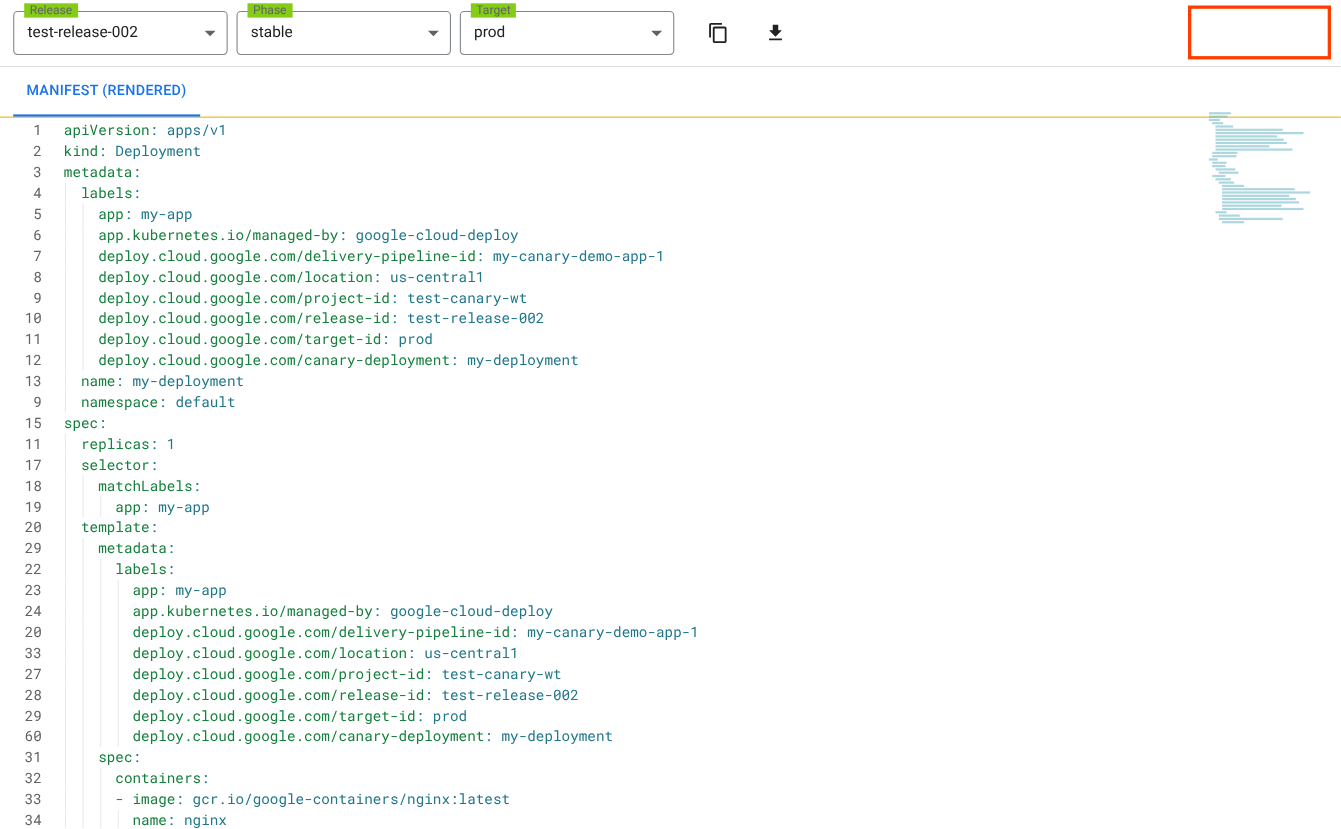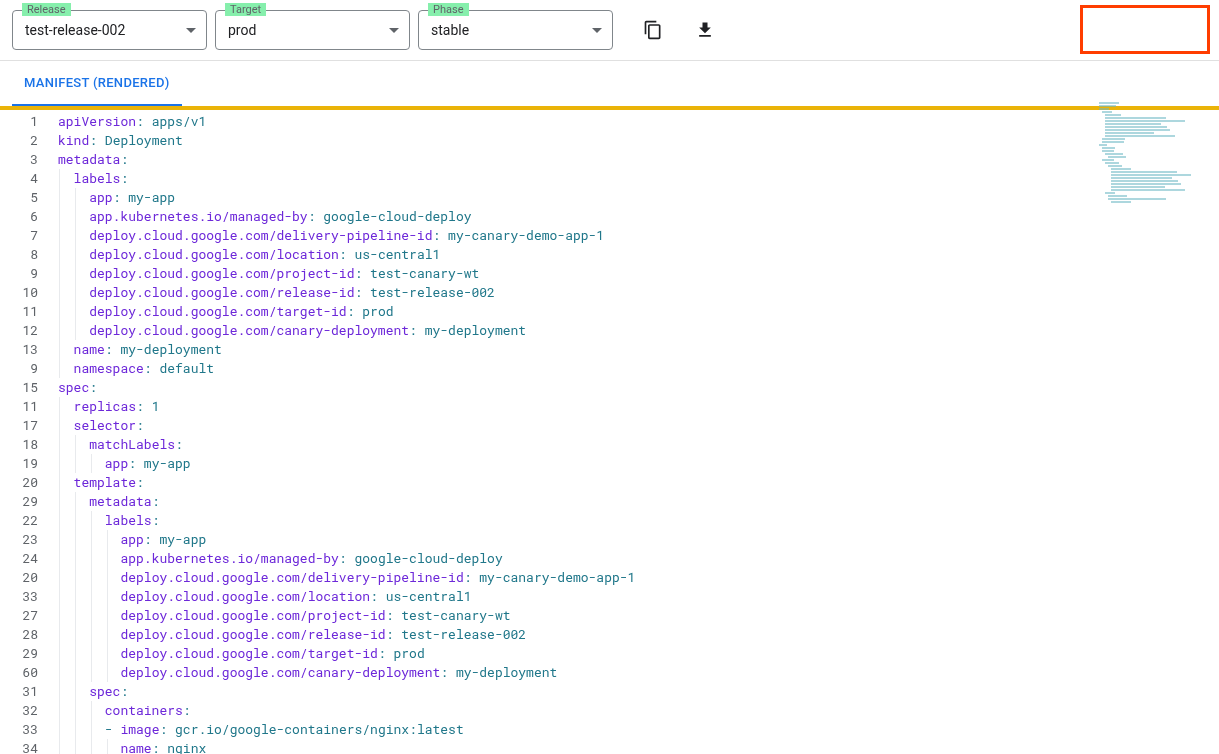--- a/index.html
+++ b/index.html
@@ -26,21 +26,21 @@
     }
     .select-wrapper {
       position: relative;
       width: 195px;
       height: 40px;
     }
     .select-label {
       position: absolute;
       top: -7px;
       left: 10px;
-      background: #86efac;
+      background: #84cc16;
       padding: 0 5px;
       font-size: 11px;
       color: #5f6368;
     }
     .select-box {
       width: 100%;
       height: 100%;
       border: 1px solid #80868b;
       border-radius: 4px;
       display: flex;
@@ -103,21 +103,21 @@
       position: absolute;
       top: 5px;
       right: 9px;
       width: 130px;
       height: 49px;
       border: 3px solid #ff3d00;
       pointer-events: none;
     }
     .tabs {
       display: flex;
-      border-bottom: 4px solid #eab308;
+      border-bottom: 1px solid #eab308;
       padding-left: 12px;
     }
     .tab {
       padding: 14px 12px;
       font-size: 13px;
       font-weight: 500;
       letter-spacing: 0.3px;
       color: #5f6368;
       cursor: pointer;
       border-bottom: 2px solid transparent;
@@ -152,21 +152,21 @@
       font-family: "Roboto Mono", Menlo, Consolas, monospace;
       font-size: 13px;
       line-height: 19px;
       white-space: pre;
       position: relative;
       padding-left: 8px;
     }
     .code .line {
       position: relative;
     }
-    .tk-key { color: #6d28d9; }
+    .tk-key { color: #15803d; }
     .tk-str { color: #20778a; }
     .tk-colon { color: #20778a; }
     .tk-dash { color: #20778a; }
     .indent-guide {
       position: absolute;
       top: 0;
       bottom: 0;
       width: 1px;
       background: #e8eaed;
     }
@@ -191,31 +191,31 @@
 <div class="toolbar">
   <div class="select-wrapper">
     <div class="select-label">Release</div>
     <div class="select-box">
       <span>test-release-002</span>
       <span class="dropdown-caret"></span>
     </div>
   </div>
 
   <div class="select-wrapper">
+    <div class="select-label">Phase</div>
+    <div class="select-box">
+      <span>stable</span>
+      <span class="dropdown-caret"></span>
+    </div>
+  </div>
+
+  <div class="select-wrapper">
     <div class="select-label">Target</div>
     <div class="select-box">
       <span>prod</span>
-      <span class="dropdown-caret"></span>
-    </div>
-  </div>
-
-  <div class="select-wrapper">
-    <div class="select-label">Phase</div>
-    <div class="select-box">
-      <span>stable</span>
       <span class="dropdown-caret"></span>
     </div>
   </div>
 
   <button class="icon-button" style="margin-left:12px;">
     <svg viewBox="0 0 24 24">
         <path d="M16 1H4c-1.1 0-2 .9-2 2v14h2V3h12V1zm3 4H8c-1.1 0-2 .9-2 2v14c0 1.1.9 2 2 2h11c1.1 0 2-.9 2-2V7c0-1.1-.9-2-2-2zm0 16H8V7h11v14z"></path>
       </svg>
   </button>
 

